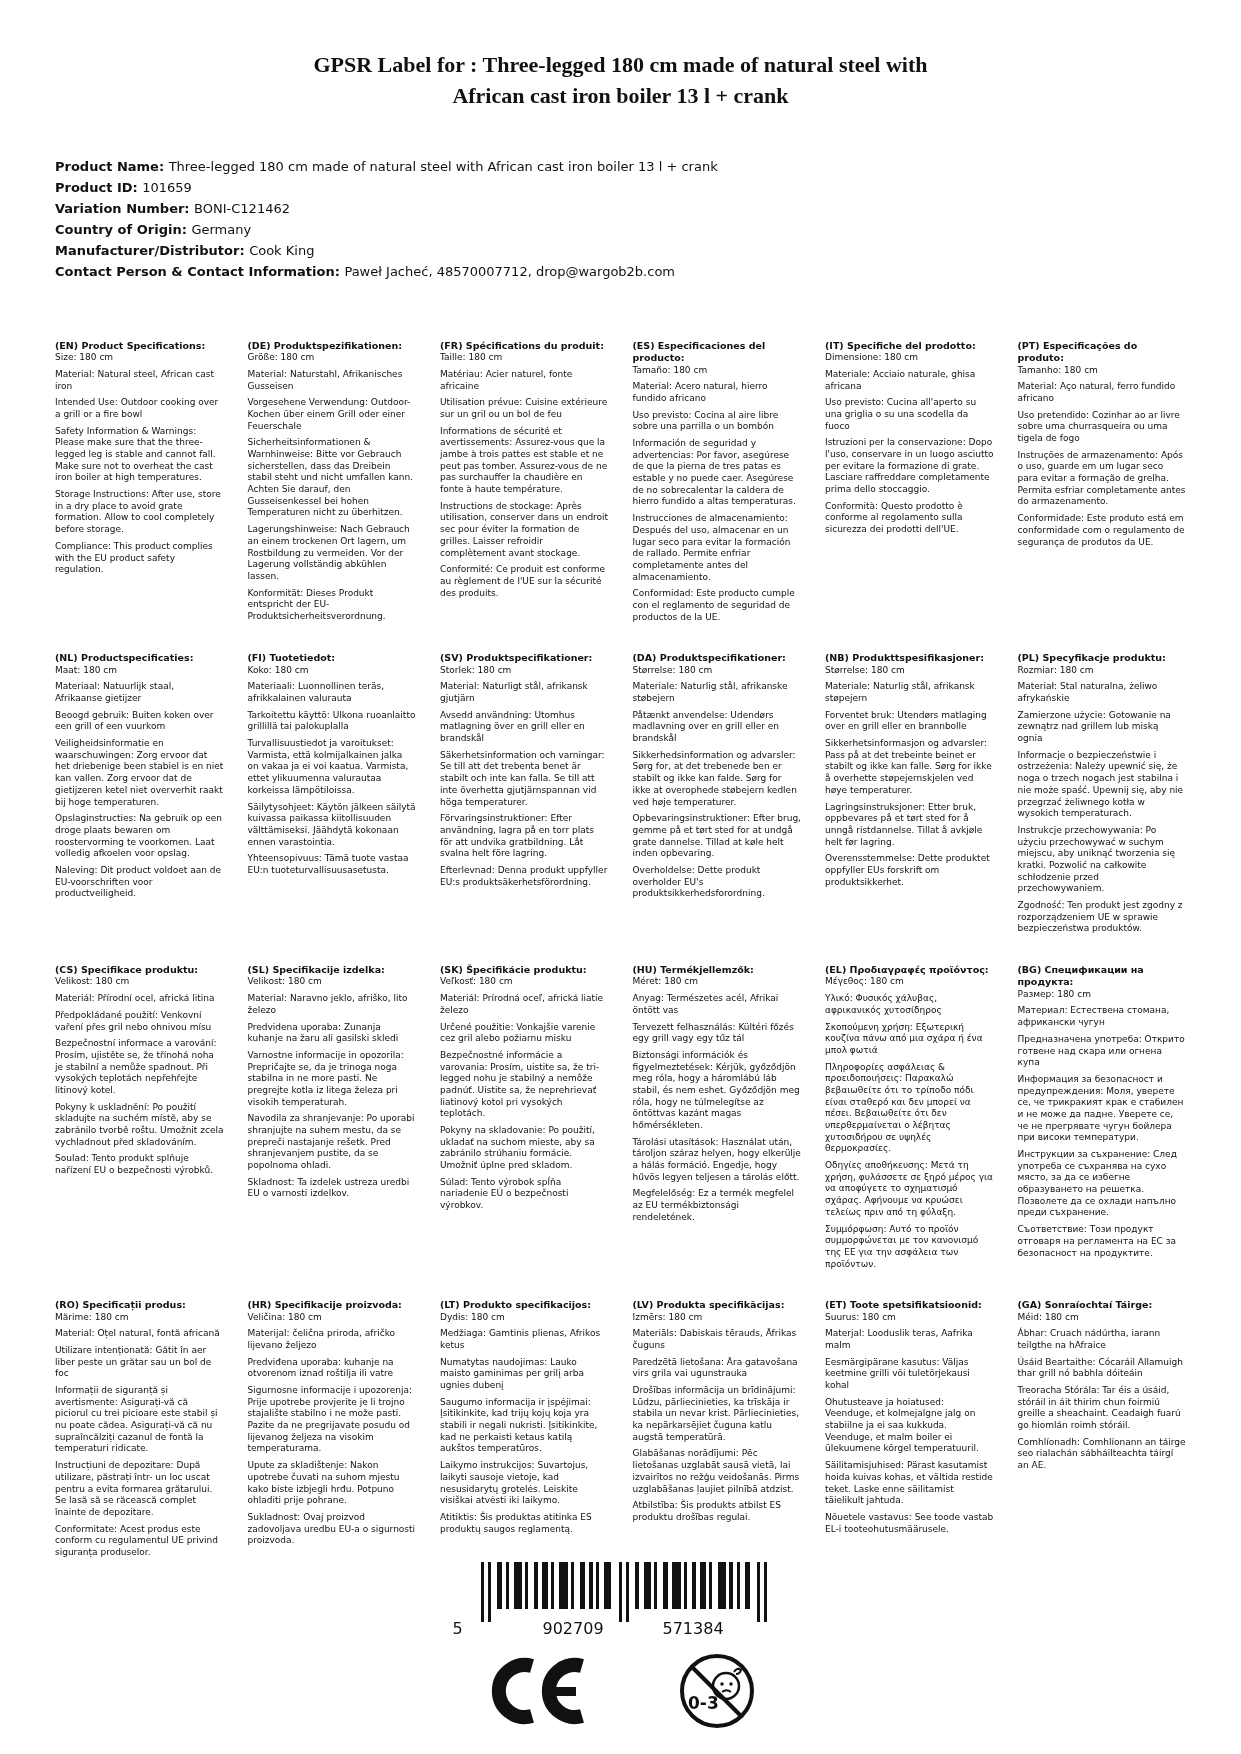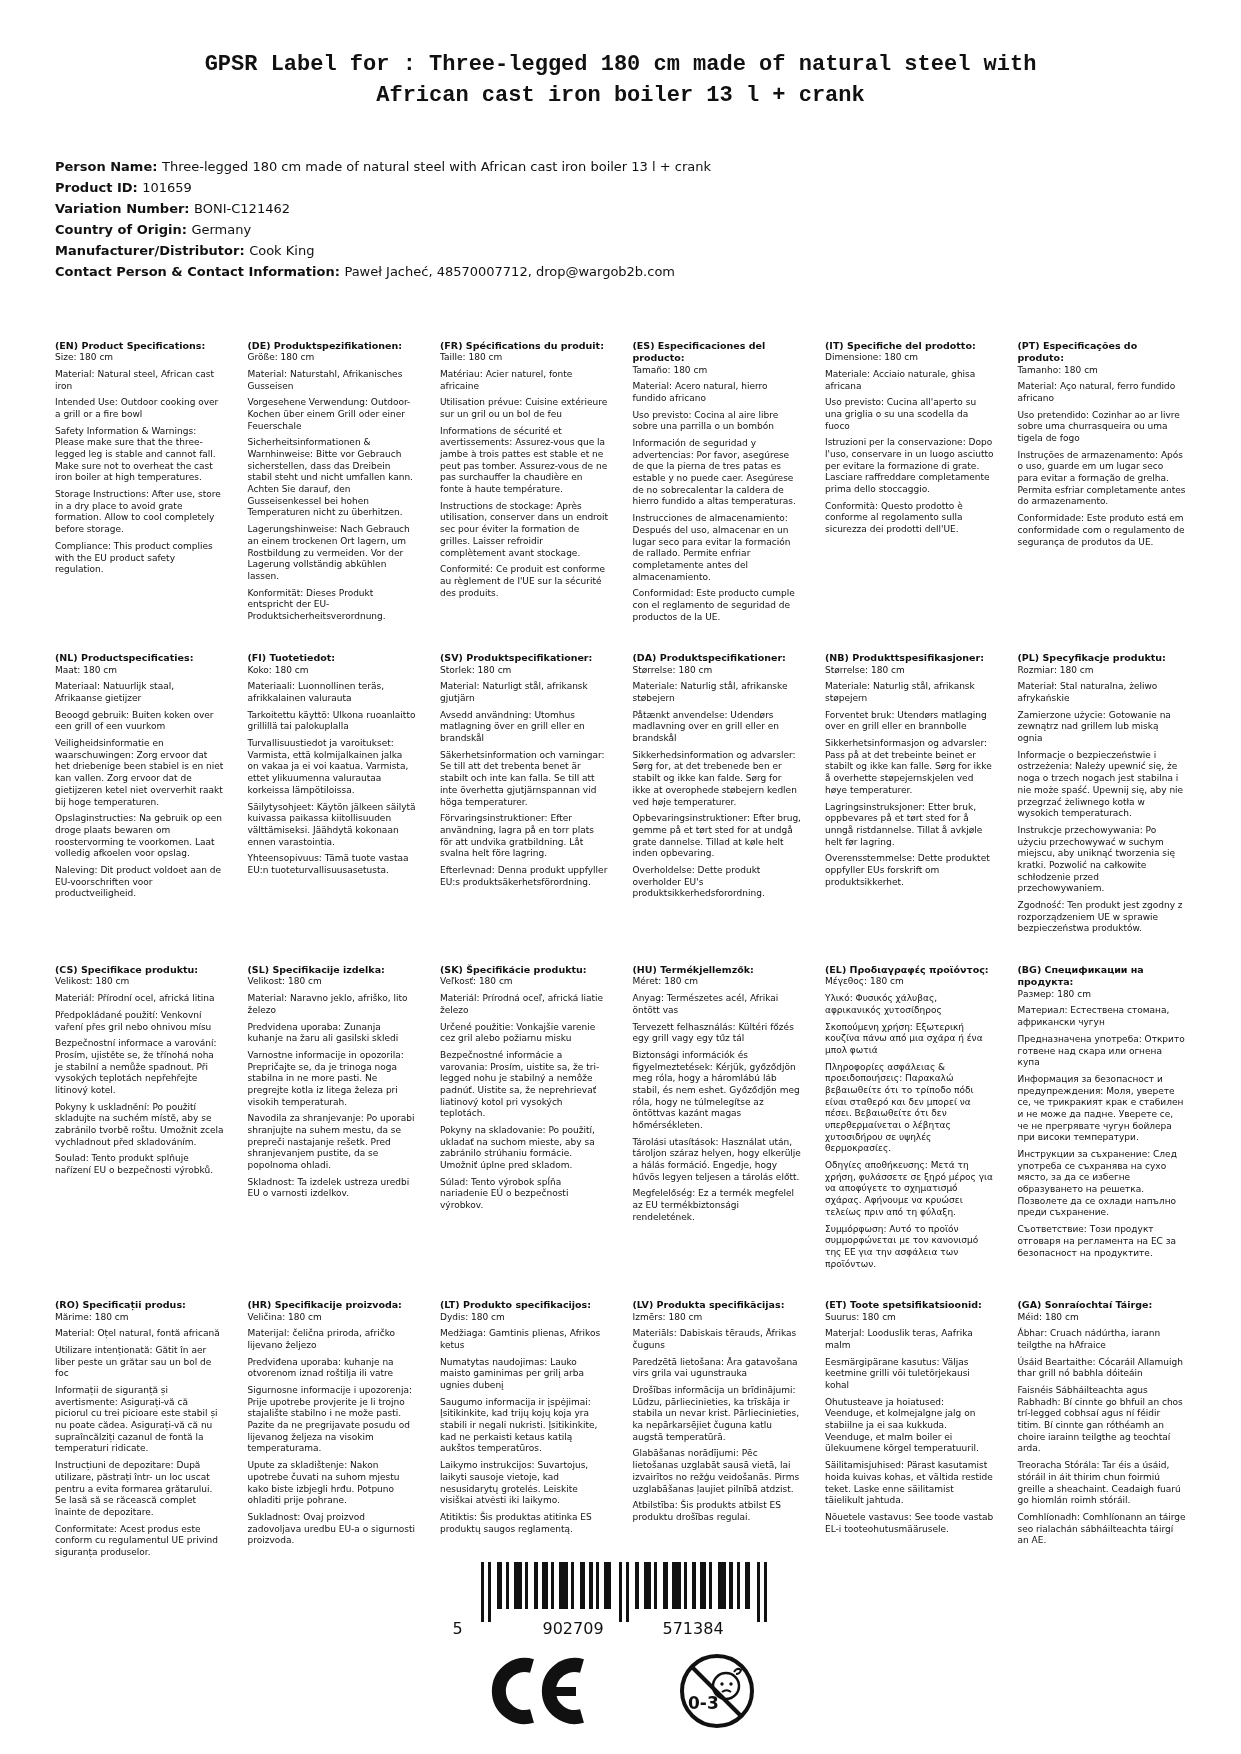--- a/index.html
+++ b/index.html
@@ -2,21 +2,21 @@
 <html><head>
 <meta charset="utf-8">
 <style>
   html,body{margin:0;padding:0;background:#ffffff;}
   .page{
     width:1241px;min-height:1754px;margin:0 auto;background:#ffffff;color:#111;
     font-family:"DejaVu Sans",sans-serif;position:relative;box-sizing:border-box;
     padding:0 55px;
   }
   .title{
-    font-family:Liberation Mono, monospace;font-weight:bold;font-size:22px;line-height:1.4;
+    font-family:Liberation Serif, serif;font-weight:bold;font-size:22px;line-height:1.4;
     text-align:center;white-space:pre-line;padding-top:50px;margin:0 30px;
   }
   .product-info{margin-top:44px;font-size:13px;line-height:1.62;}
   .info-row{white-space:normal;}
   .info-label{font-weight:bold;}
   .info-value{font-weight:normal;}
   .blocks-grid{
     margin-top:58px;display:grid;grid-template-columns:repeat(6,1fr);
     column-gap:14px;row-gap:52px;align-items:start;gap:24px;
   }
@@ -35,21 +35,21 @@
 </head>
 <body>
 
 <div class="page">
 
   <h1 class="title">GPSR Label for : Three-legged 180 cm made of natural steel with
 African cast iron boiler 13 l + crank</h1>
 
   <div class="product-info">
   <div class="info-row">
-    <span class="info-label">Person Name: </span>
+    <span class="info-label">Product Name: </span>
     <span class="info-value"> Three-legged 180 cm made of natural steel with African cast iron boiler 13 l + crank</span>
   </div>
 
   <div class="info-row">
     <span class="info-label">Product ID: </span>
     <span class="info-value"> 101659</span>
   </div>
 
   <div class="info-row">
     <span class="info-label">Variation Number: </span>
@@ -299,21 +299,20 @@
         <div class="para">Ohutusteave ja hoiatused: Veenduge, et kolmejalgne jalg on stabiilne ja ei saa kukkuda. Veenduge, et malm boiler ei ülekuumene kõrgel temperatuuril.</div>
         <div class="para">Säilitamisjuhised: Pärast kasutamist hoida kuivas kohas, et vältida restide teket. Laske enne säilitamist täielikult jahtuda.</div>
         <div class="para">Nõuetele vastavus: See toode vastab EL-i tooteohutusmäärusele.</div>
       </div>
 
   <div class="lang-block">
     <div class="block-heading">(GA) Sonraíochtaí Táirge:</div>
   <div class="para">Méid: 180 cm</div>
         <div class="para">Ábhar: Cruach nádúrtha, iarann teilgthe na hAfraice</div>
         <div class="para">Úsáid Beartaithe: Cócaráil Allamuigh thar grill nó babhla dóiteáin</div>
-        <div class="para">Faisnéis Sábháilteachta agus Rabhadh: Bí cinnte go bhfuil an chos trí-legged cobhsaí agus ní féidir titim. Bí cinnte gan róthéamh an choire iarainn teilgthe ag teochtaí arda.</div>
         <div class="para">Treoracha Stórála: Tar éis a úsáid, stóráil in áit thirim chun foirmiú greille a sheachaint. Ceadaigh fuarú go hiomlán roimh stóráil.</div>
         <div class="para">Comhlíonadh: Comhlíonann an táirge seo rialachán sábháilteachta táirgí an AE.</div>
       </div>
 </div>
 
   <div class="footer">
     <div class="barcode">
       <span class="bc-digit bc-prefix">5</span>
       <svg class="barcode-bars" width="290" height="62" viewBox="0 0 290 62">
           <rect x="0" y="0" width="3" height="60" fill="#111"></rect>

